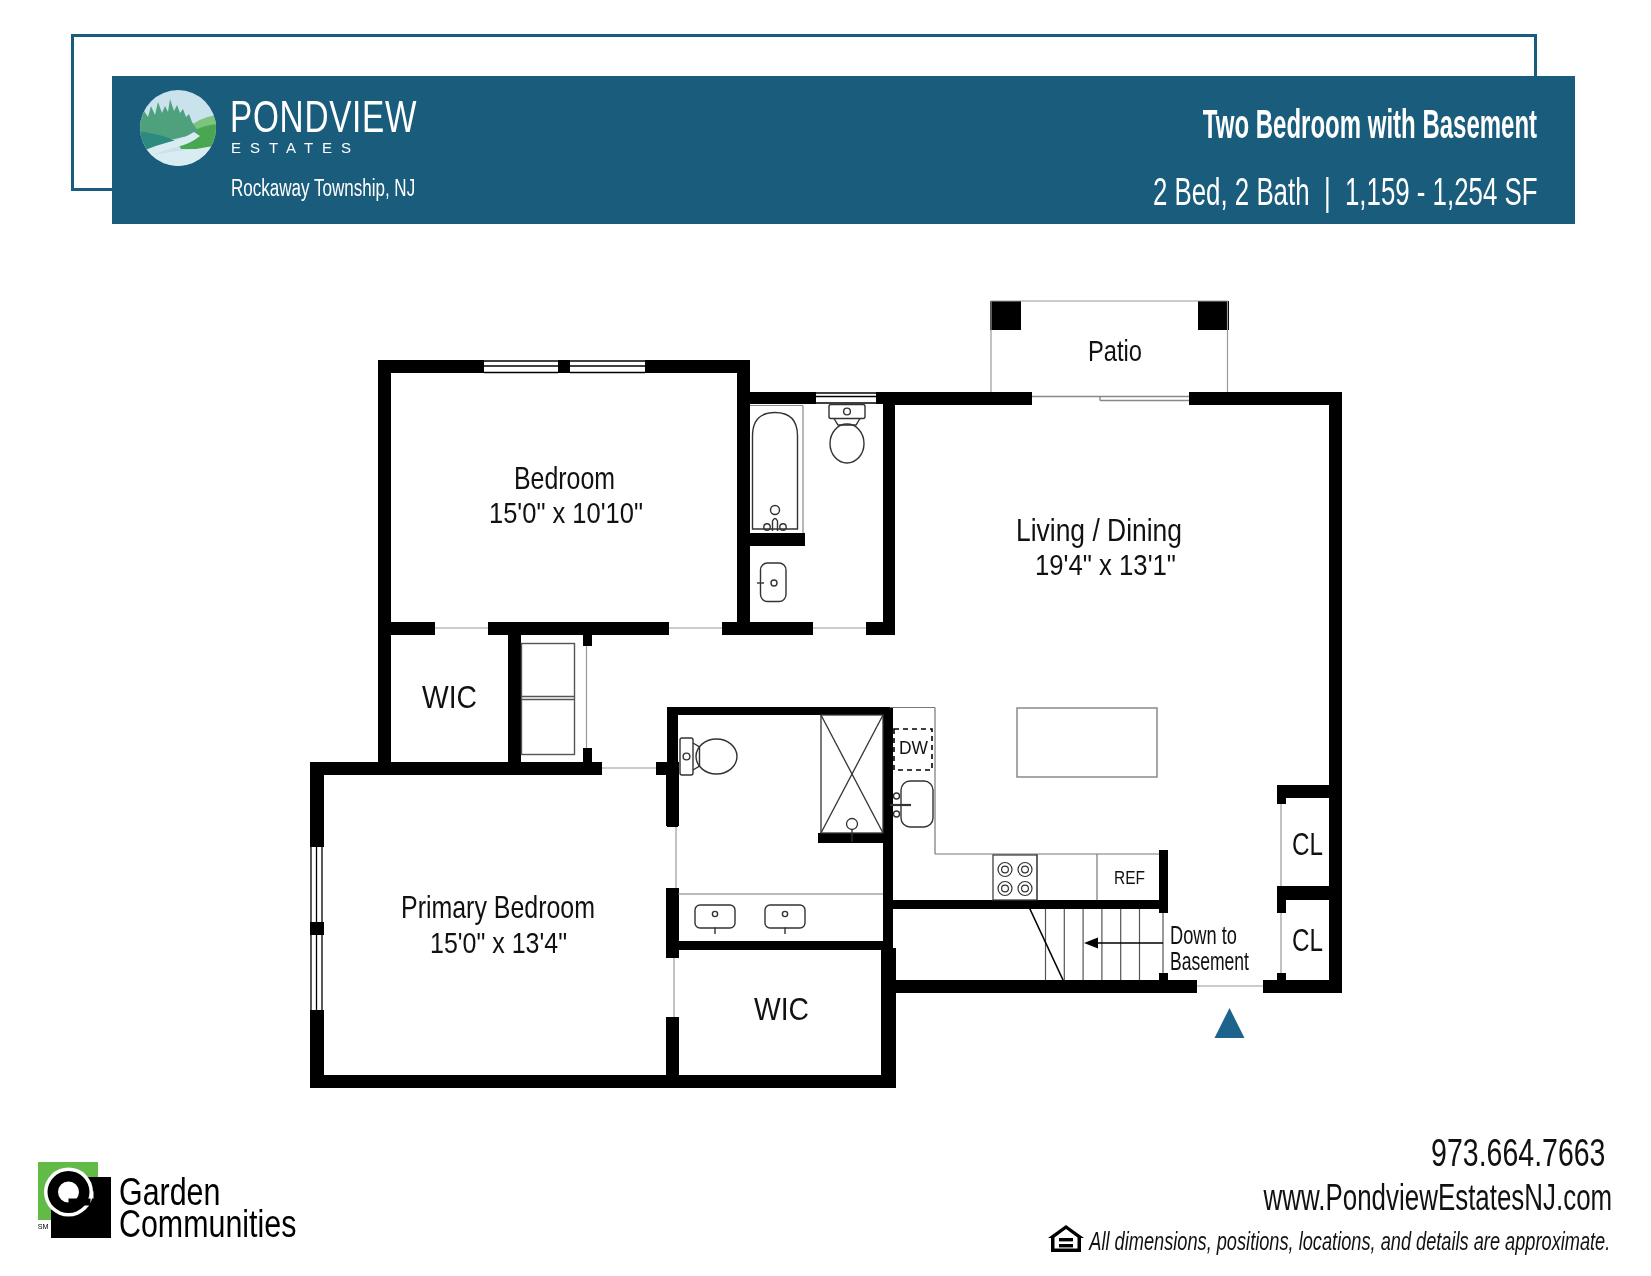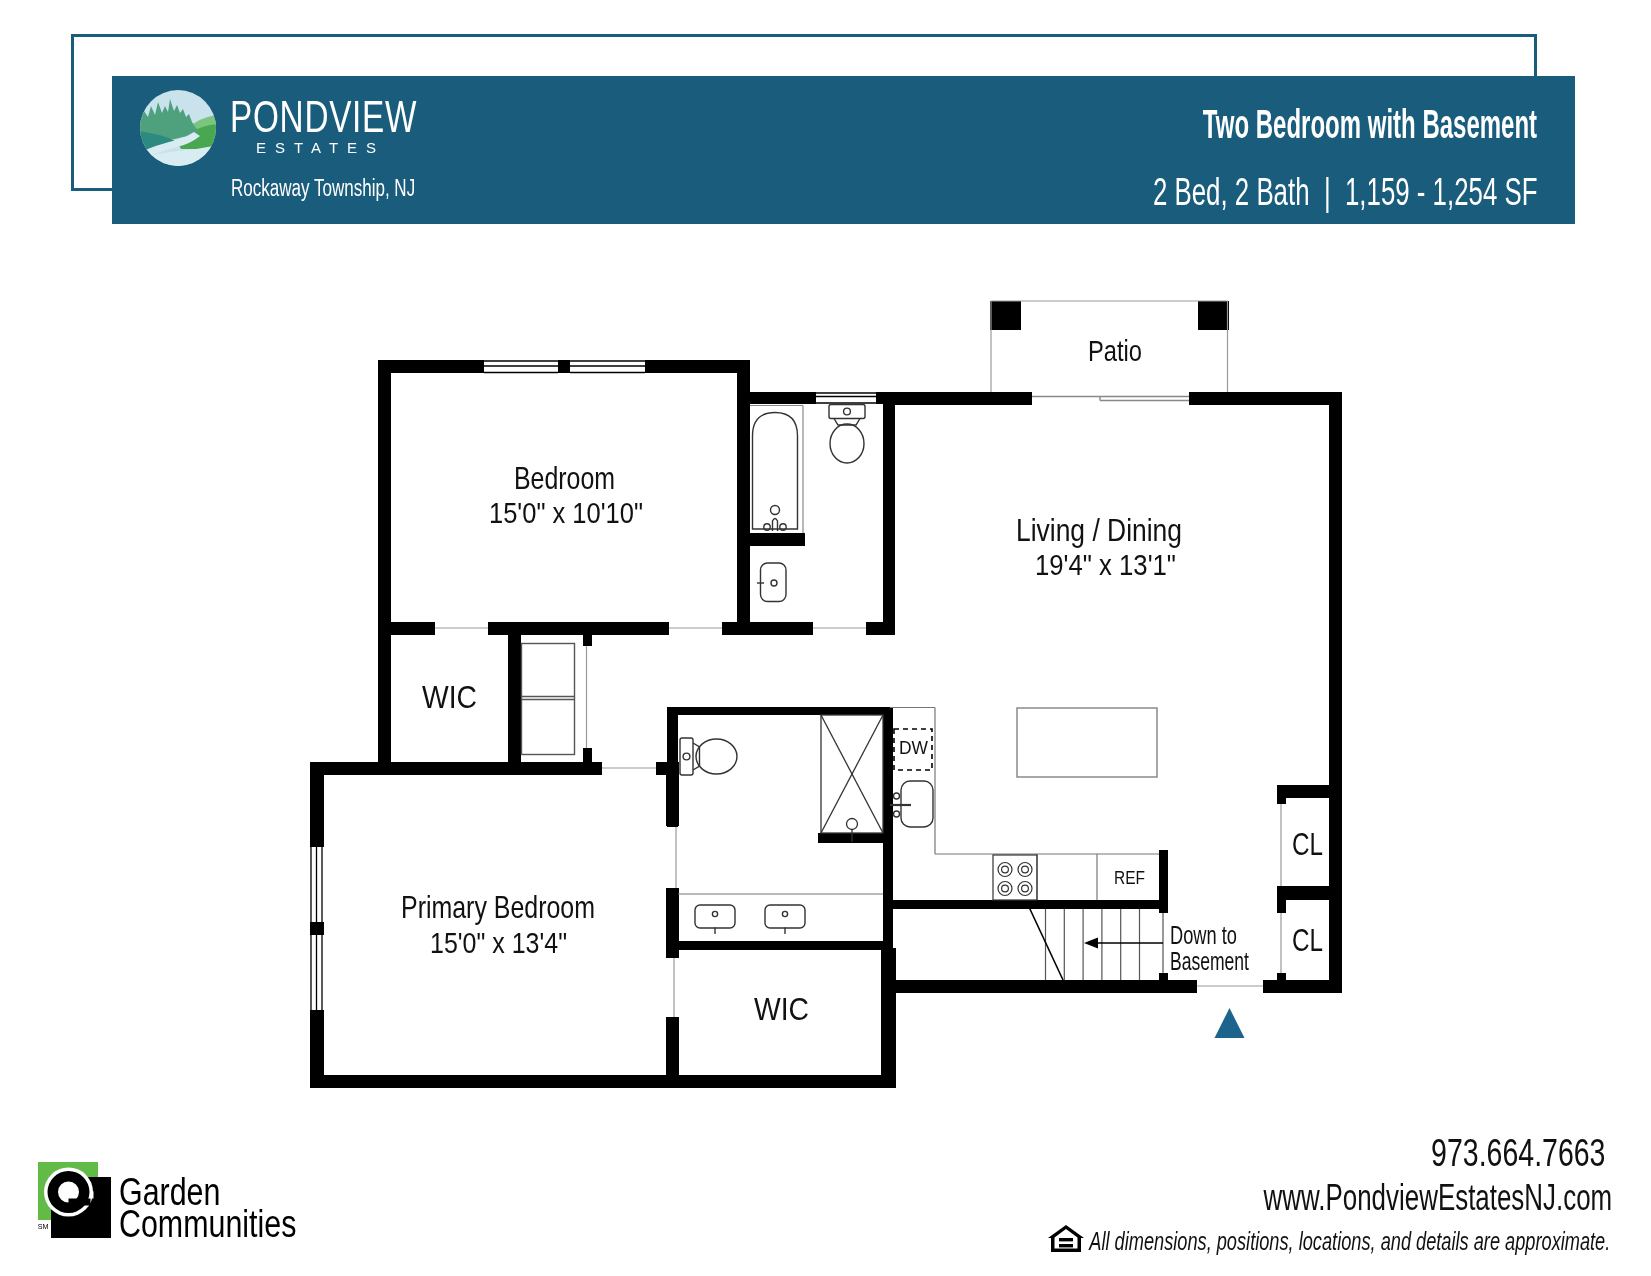--- a/index.html
+++ b/index.html
@@ -32,21 +32,21 @@
     <path d="M-1,42 Q12,44 24,47 Q34,50 41,55 L32,59 Q18,62 6,62 L-1,62 Z" fill="#2D8A80"></path>
 
     <path d="M-1,64 Q14,57 30,53 Q44,50 55,43 L61,47 Q51,55 38,58 Q22,62 12,67 Q5,70 -1,72 Z" fill="#D9ECF2"></path>
 
     <path d="M-1,70 Q20,64 40,62 Q60,60 79,56 L79,79 L-1,79 Z" fill="#D9ECF2"></path>
   </g>
 </svg>
 
 <div class="abs" style="left:230px;top:94px;font-size:45px;line-height:45px;color:#fff;letter-spacing:1px;transform:scaleX(0.74);transform-origin:left;">PONDVIEW</div>
 
-<div class="abs" style="left:231px;top:140px;font-size:15px;line-height:15px;color:#fff;letter-spacing:9px;margin-left:25px;">ESTATES</div>
+<div class="abs" style="left:231px;top:140px;font-size:15px;line-height:15px;color:#fff;letter-spacing:9px;">ESTATES</div>
 
 <div class="abs" style="left:231px;top:177px;font-size:23px;line-height:23px;color:#fff;transform:scaleX(0.74);transform-origin:left;">Rockaway Township, NJ</div>
 
 <div class="abs" style="right:114px;top:104px;font-size:40px;line-height:40px;color:#fff;font-weight:bold;transform:scaleX(0.60);transform-origin:right;">Two Bedroom with Basement</div>
 
 <div class="abs" style="right:114px;top:173px;font-size:38px;line-height:38px;color:#fff;transform:scaleX(0.68);transform-origin:right;">2 Bed, 2 Bath&nbsp; | &nbsp;1,159 - 1,254 SF</div>
 
 <svg class="abs" style="left:0;top:0;" width="1651" height="1276" viewBox="0 0 1651 1276" fill="none" stroke="none">
 <g stroke="none" fill="#000">
 

